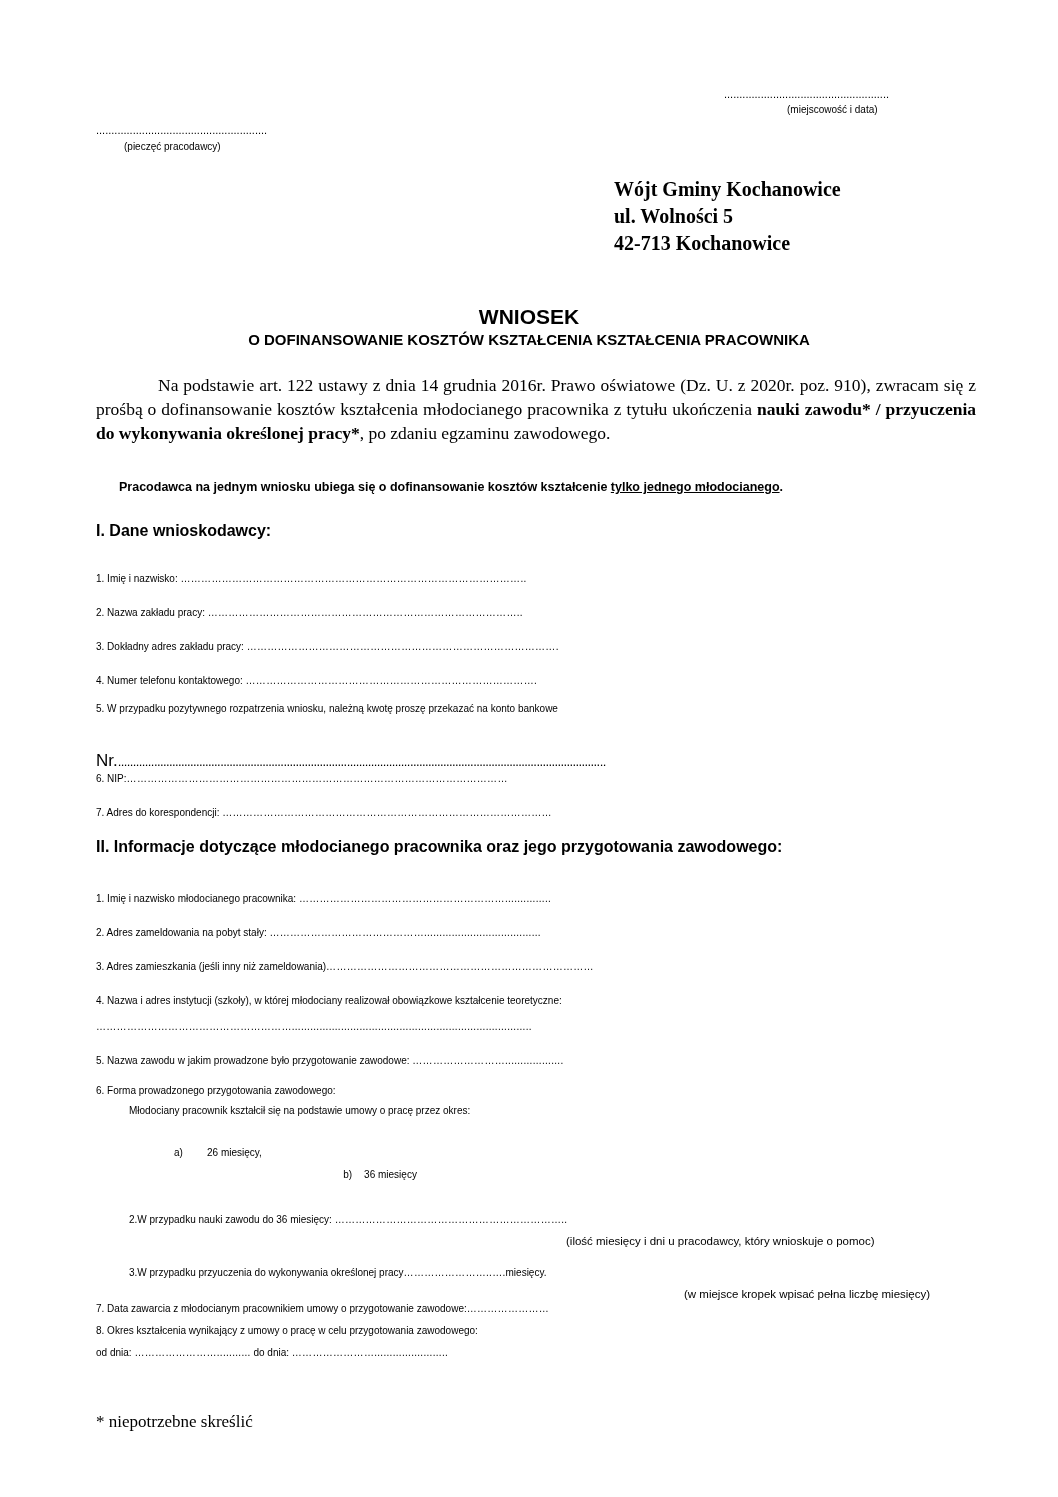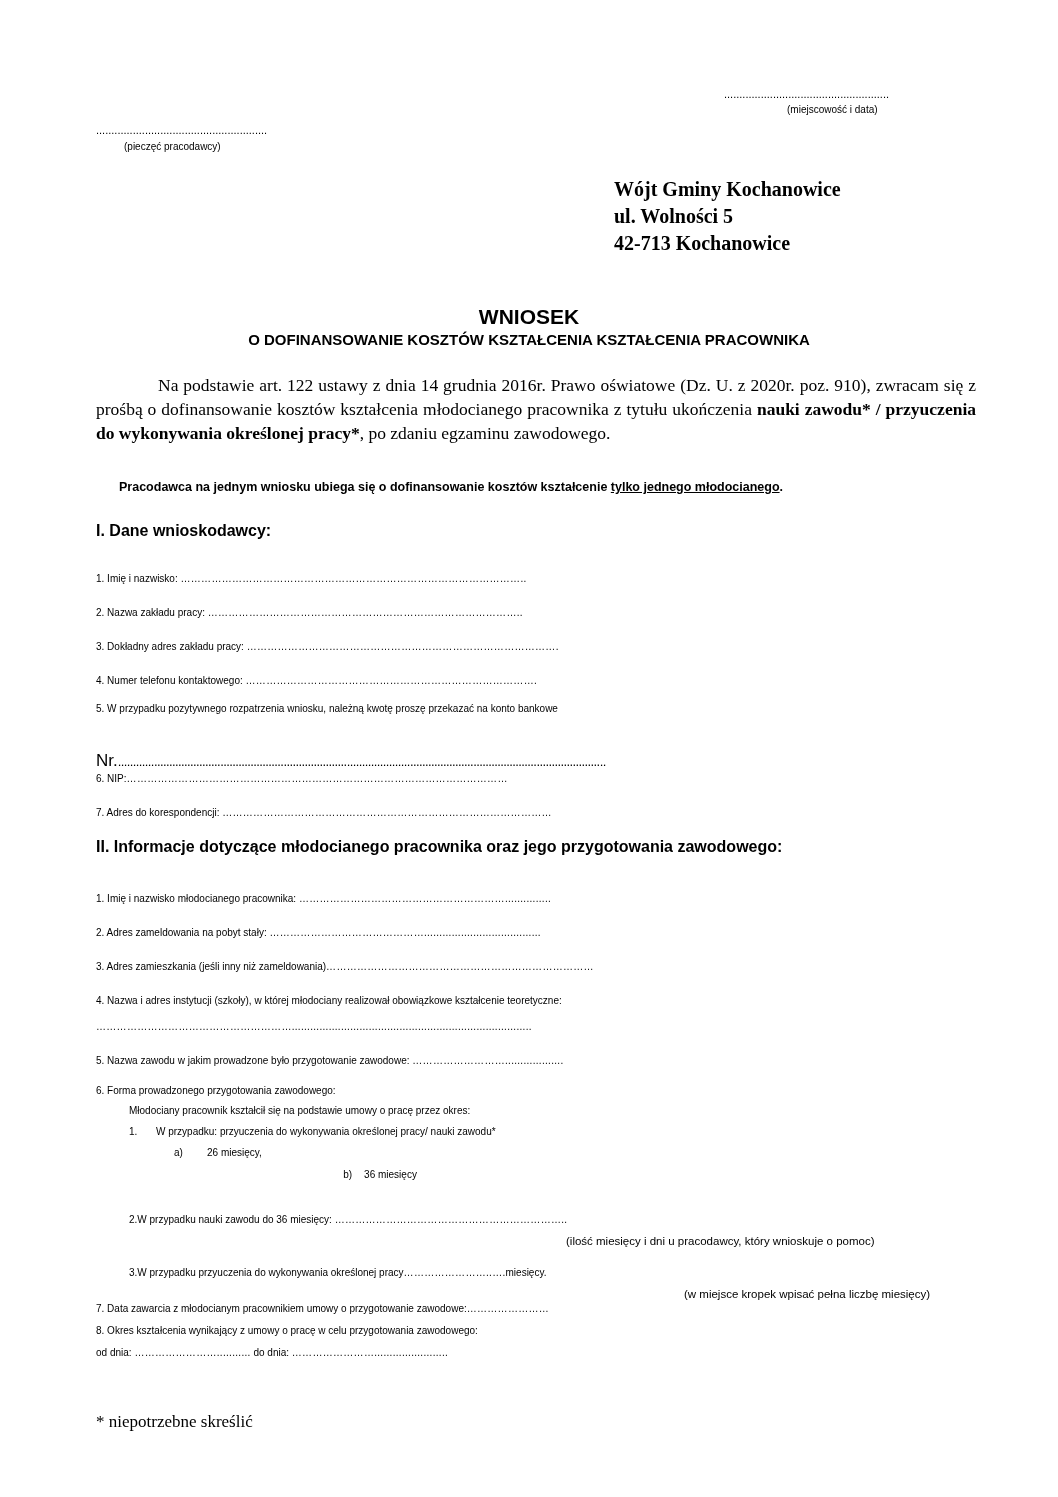--- a/index.html
+++ b/index.html
@@ -63,21 +63,20 @@
 
   <div class="abs field" style="top:893px;"><span class="lbl">1. Imię i nazwisko młodocianego pracownika: </span><span class="fill">……………………………………………………...............</span></div>
   <div class="abs field" style="top:927px;"><span class="lbl">2. Adres zameldowania na pobyt stały: </span><span class="fill">………………………………………......................................</span></div>
   <div class="abs field" style="top:961px;"><span class="lbl">3. Adres zamieszkania (jeśli inny niż zameldowania)</span><span class="fill">……………………………………………………………………</span></div>
   <div class="abs field" style="top:995px;"><span class="lbl">4. Nazwa i adres instytucji (szkoły), w której młodociany realizował obowiązkowe kształcenie teoretyczne:</span></div>
   <div class="abs field" style="top:1021px;"><span class="fill">…………………………………………………..............................................................................</span></div>
   <div class="abs field" style="top:1055px;"><span class="lbl">5. Nazwa zawodu w jakim prowadzone było przygotowanie zawodowe: </span><span class="fill">………………………...................</span></div>
 
   <div class="abs field" style="top:1085px;">6. Forma prowadzonego przygotowania zawodowego:</div>
   <div class="abs field" style="left:129px; top:1105px; width:840px;">Młodociany pracownik kształcił się na podstawie umowy o pracę przez okres:</div>
-  <div class="abs field" style="left:129px; top:1126px; width:840px;"><span style="display:inline-block; width:27px;">1.</span><span>W przypadku: przyuczenia do wykonywania określonej pracy/ nauki zawodu*</span></div>
   <div class="abs field" style="left:174px; top:1147px; width:400px;"><span style="display:inline-block; width:33px;">a)</span><span>26 miesięcy,</span></div>
   <div class="abs field" style="left:174px; top:1169px; width:400px;text-align:center;"><span style="display:inline-block; width:33px;">b)</span><span>36 miesięcy</span></div>
 
   <div class="abs field" style="left:129px; top:1214px; width:840px;"><span class="lbl">2.W przypadku nauki zawodu do 36 miesięcy: </span><span class="fill">…………………………………………………………..</span></div>
   <div class="abs small" style="left:566px; top:1235px;">(ilość miesięcy i dni u pracodawcy, który wnioskuje o pomoc)</div>
 
   <div class="abs field" style="left:129px; top:1267px; width:840px;"><span class="lbl">3.W przypadku przyuczenia do wykonywania określonej pracy</span><span class="fill">……………………..….</span><span>miesięcy.</span></div>
   <div class="abs small" style="left:684px; top:1288px;">(w miejsce kropek wpisać pełna liczbę miesięcy)</div>
 
   <div class="abs field" style="top:1303px;"><span class="lbl">7. Data zawarcia z młodocianym pracownikiem umowy o przygotowanie zawodowe:</span><span class="fill">……………………</span></div>

